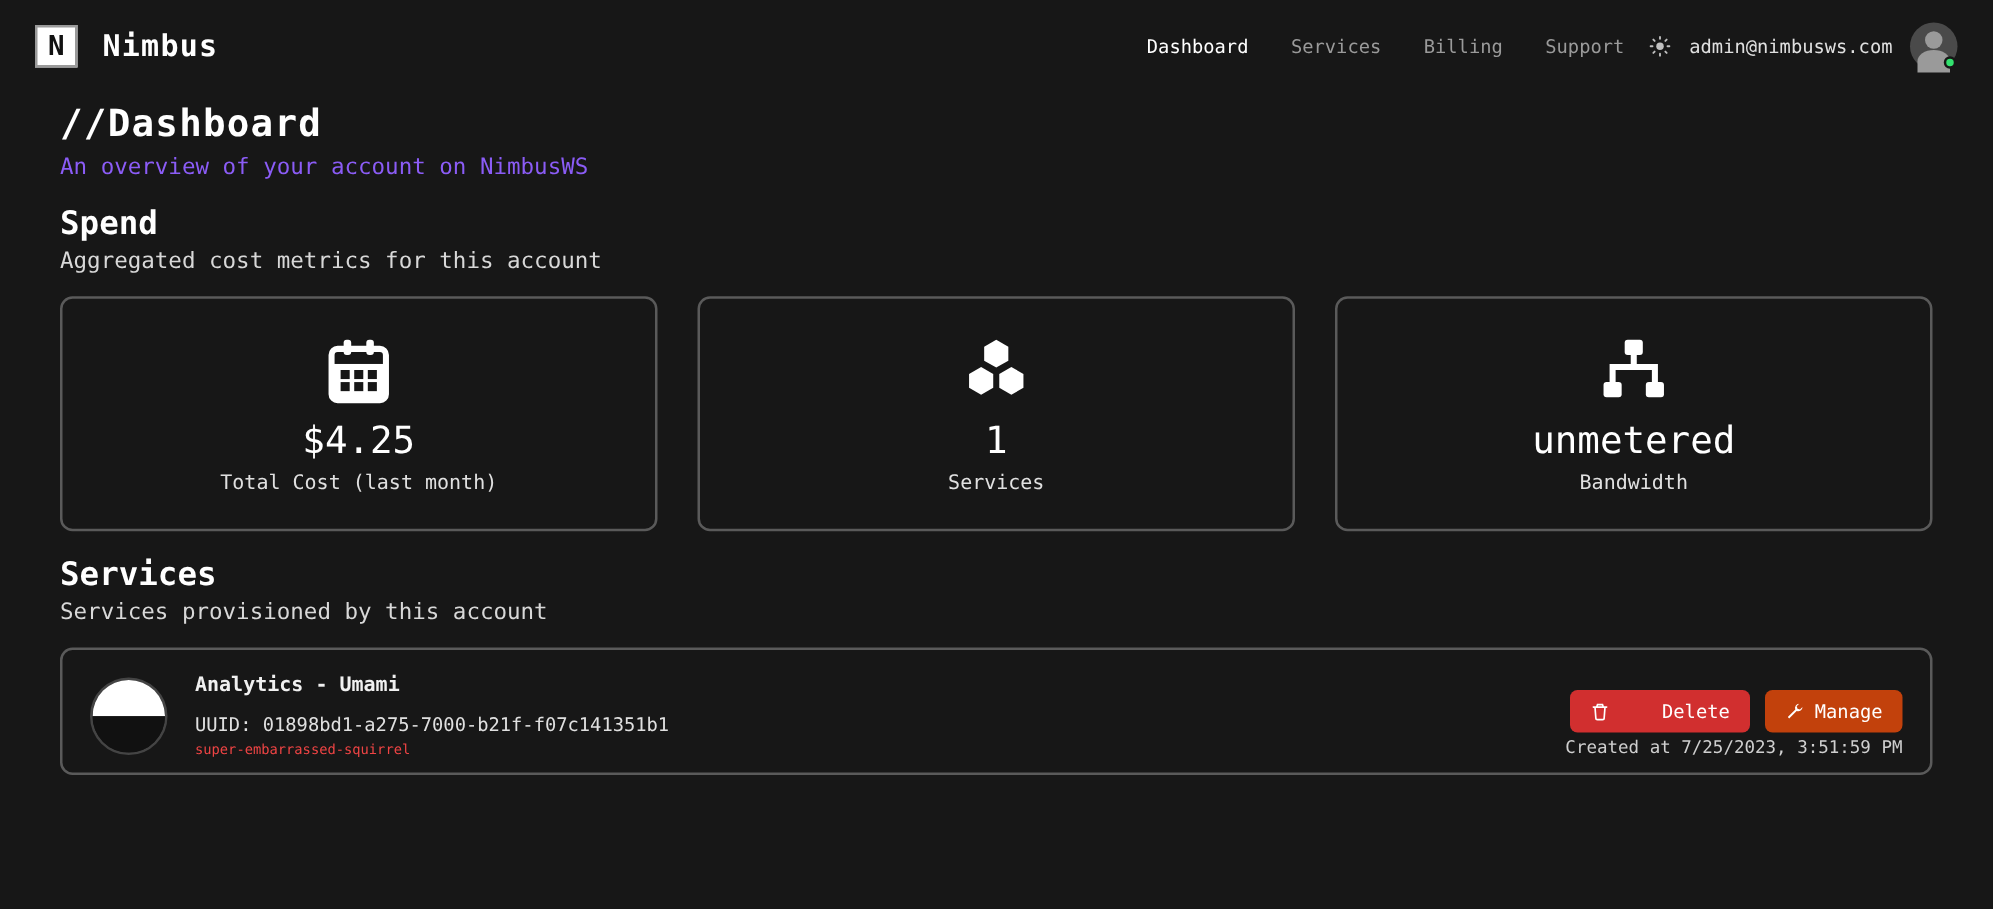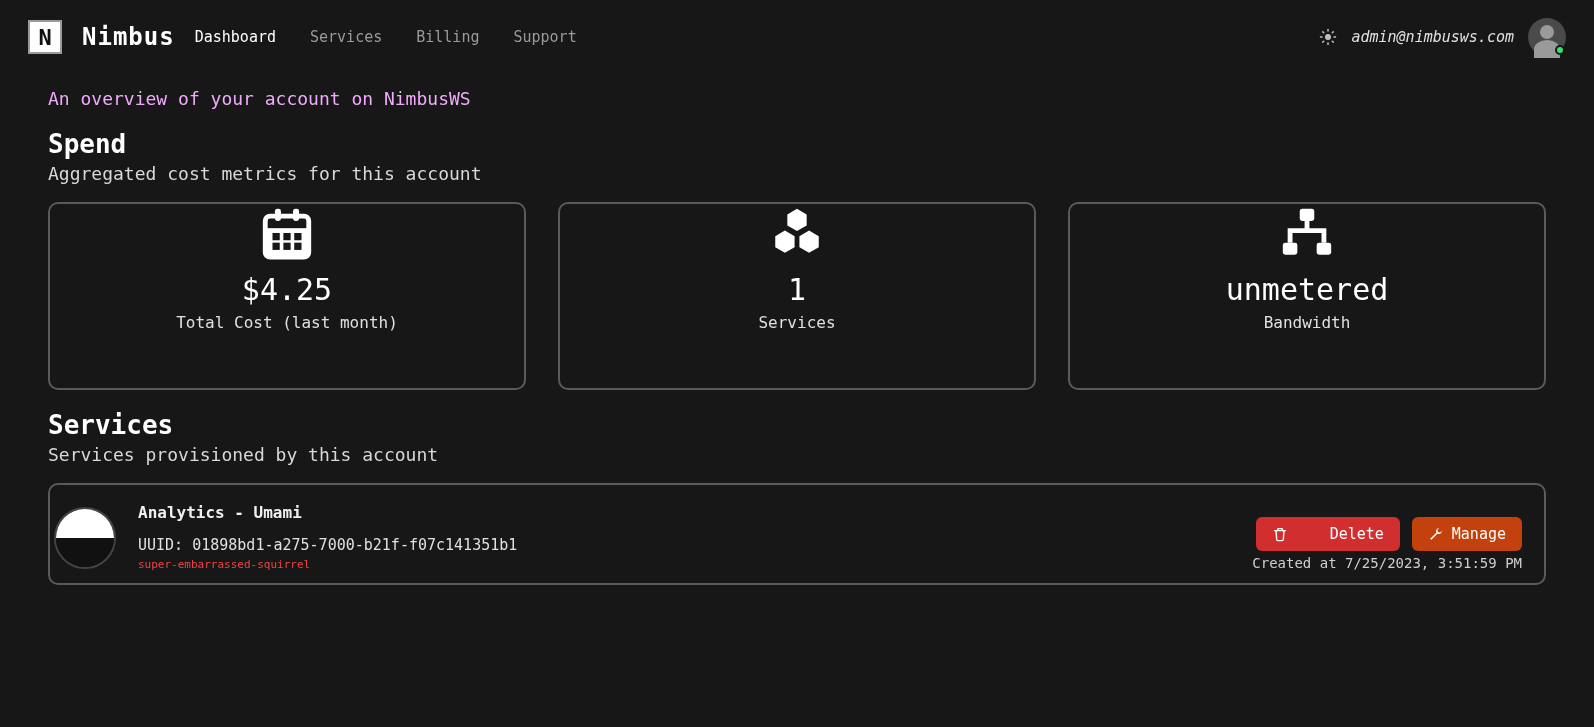--- a/index.html
+++ b/index.html
@@ -32,36 +32,35 @@
     background: #fff;
   }
   .brand {
     font-size: 24px;
     font-weight: bold;
     letter-spacing: 1px;
   }
   .nav {
     flex: 1;
     display: flex;
-    justify-content: flex-start;
+    justify-content: flex-end;
     gap: 34px;
     font-size: 15px;
   }
   .nav a {
     color: #9a9a9a;
     text-decoration: none;
     cursor: pointer;
   }
   .nav a.active { color: #ffffff; }
 
   .header-right {
     display: flex;
     align-items: center;
     gap: 14px;
-    font-style: italic;
   }
   .sun-icon { width: 18px; height: 18px; color: #c0c0c0; }
   .email { font-size: 15px; color: #e0e0e0; }
   .avatar-wrap { position: relative; width: 38px; height: 38px; }
   .avatar-bg {
     width: 38px; height: 38px; border-radius: 50%;
     background: #4a4a4a;
     display: flex; align-items: flex-end; justify-content: center;
     overflow: hidden;
   }
@@ -80,21 +79,21 @@
   .page {
     padding: 16px 48px 0 48px;
   }
   .page-title {
     font-size: 30px;
     font-weight: bold;
     letter-spacing: 1px;
   }
   .page-subtitle {
     font-size: 18px;
-    color: #f0abfc;
+    color: #8b5cf6;
     margin-top: 6px;
   }
 
   .section-head { margin-top: 20px; }
   .section-title {
     font-size: 26px;
     font-weight: bold;
   }
   .section-subtitle {
     font-size: 18px;
@@ -109,39 +108,40 @@
     margin-top: 18px;
   }
   .metric-card {
     flex: 1;
     border: 2px solid #5a5a5a;
     border-radius: 10px;
     height: 188px;
     display: flex;
     flex-direction: column;
     align-items: center;
+    justify-content: center;
     gap: 6px;
   }
   .metric-icon { width: 58px; height: 58px; color: #ffffff; }
   .metric-value {
     font-size: 30px;
     font-weight: normal;
     margin-top: 4px;
   }
   .metric-label {
     font-size: 16px;
     color: #e0e0e0;
   }
 
   
   .service-card {
     border: 2px solid #5a5a5a;
     border-radius: 10px;
     margin-top: 18px;
-    padding: 18px 22px 12px 4px;
+    padding: 18px 22px 12px 22px;
     display: flex;
     align-items: flex-start;
     gap: 22px;
     position: relative;
   }
   .service-avatar {
     width: 62px; height: 62px; border-radius: 50%;
     overflow: hidden;
     flex-shrink: 0;
     border: 2px solid #444;
@@ -218,20 +218,21 @@
       <div class="avatar-bg"></div>
       <div class="avatar-head"></div>
       <div class="avatar-body"></div>
       <div class="status-dot"></div>
     </div>
   </div>
 </div>
 
 <div class="page">
 
+  <h1 class="page-title">//Dashboard</h1>
   <div class="page-subtitle">An overview of your account on NimbusWS</div>
 
   <div class="section-head">
     <h2 class="section-title">Spend</h2>
     <div class="section-subtitle">Aggregated cost metrics for this account</div>
   </div>
 
   <div class="metrics">
 
     <div class="metric-card">

